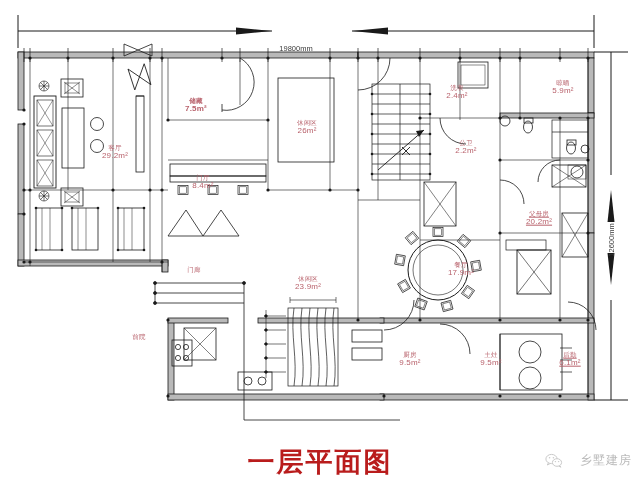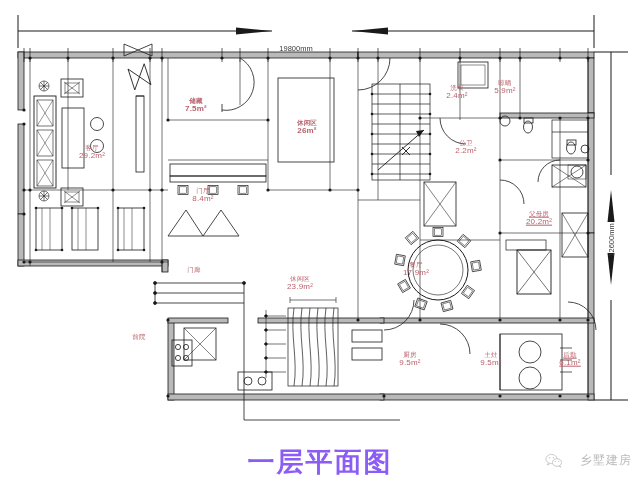--- a/index.html
+++ b/index.html
@@ -26,21 +26,21 @@
 
   .dim{
     position:absolute;color:#3a3a3a;font-size:7.5px;
     font-family:"Liberation Sans","DejaVu Sans",sans-serif;
     white-space:nowrap;transform:translate(-50%,-50%);
   }
   .dim.vert{transform:translate(-50%,-50%) rotate(-90deg);}
 
   #title{
     position:absolute;left:320px;top:462px;transform:translate(-50%,-50%);
-    font-size:27px;font-weight:bold;color:#8b5cf6;letter-spacing:2px;
+    font-size:27px;font-weight:bold;color:#b91c1c;letter-spacing:2px;
     font-family:"Liberation Sans","DejaVu Sans",sans-serif;
   }
 
   #watermark{
     position:absolute;right:8px;top:452px;
     display:flex;align-items:center;gap:17px;opacity:.45;
   }
   #watermark .wmtext{
     font-size:12px;color:#666;letter-spacing:1px;
     font-family:"Liberation Sans","DejaVu Sans",sans-serif;
@@ -495,57 +495,57 @@
         <use href="#chairSq"></use>
       </g>
   </g>
 
   <g fill="none" stroke="#1a1a1a" stroke-width="0.7">
     <rect x="552" y="120" width="36" height="38"></rect>
     <line x1="552" y1="132" x2="588" y2="132"></line>
   </g>
 </svg>
 
-<div class="lbl" style="left:92px;top:152px;">
+<div class="lbl" style="left:115px;top:152px;">
   <span class="nm">客厅</span>
   <span class="ar">29.2m²</span>
 </div>
 <div class="lbl" style="left:196px;top:105px;font-weight:bold;">
   <span class="nm">储藏</span>
   <span class="ar">7.5m²</span>
 </div>
-<div class="lbl" style="left:307px;top:127px;font-weight:bold;">
+<div class="lbl" style="left:307px;top:127px;">
   <span class="nm">休闲区</span>
   <span class="ar">26m²</span>
 </div>
-<div class="lbl" style="left:203px;top:195px;">
+<div class="lbl" style="left:203px;top:182px;">
   <span class="nm">门厅</span>
   <span class="ar">8.4m²</span>
 </div>
 <div class="lbl" style="left:457px;top:92px;">
   <span class="nm">洗衣</span>
   <span class="ar">2.4m²</span>
 </div>
-<div class="lbl" style="left:505px;top:87px;">
+<div class="lbl" style="left:563px;top:87px;">
   <span class="nm">晾晒</span>
   <span class="ar">5.9m²</span>
 </div>
 <div class="lbl" style="left:466px;top:147px;">
   <span class="nm">公卫</span>
   <span class="ar">2.2m²</span>
 </div>
 <div class="lbl" style="left:539px;top:218px;text-decoration:underline;">
   <span class="nm">父母房</span>
   <span class="ar">20.2m²</span>
 </div>
-<div class="lbl" style="left:416px;top:269px;">
+<div class="lbl" style="left:461px;top:269px;">
   <span class="nm">餐厅</span>
   <span class="ar">17.9m²</span>
 </div>
-<div class="lbl" style="left:300px;top:283px;text-align:center;">
+<div class="lbl" style="left:308px;top:283px;text-align:center;">
   <span class="nm">休闲区</span>
   <span class="ar">23.9m²</span>
 </div>
 <div class="lbl" style="left:410px;top:359px;">
   <span class="nm">厨房</span>
   <span class="ar">9.5m²</span>
 </div>
 <div class="lbl" style="left:491px;top:359px;">
   <span class="nm">土灶</span>
   <span class="ar">9.5m²</span>

